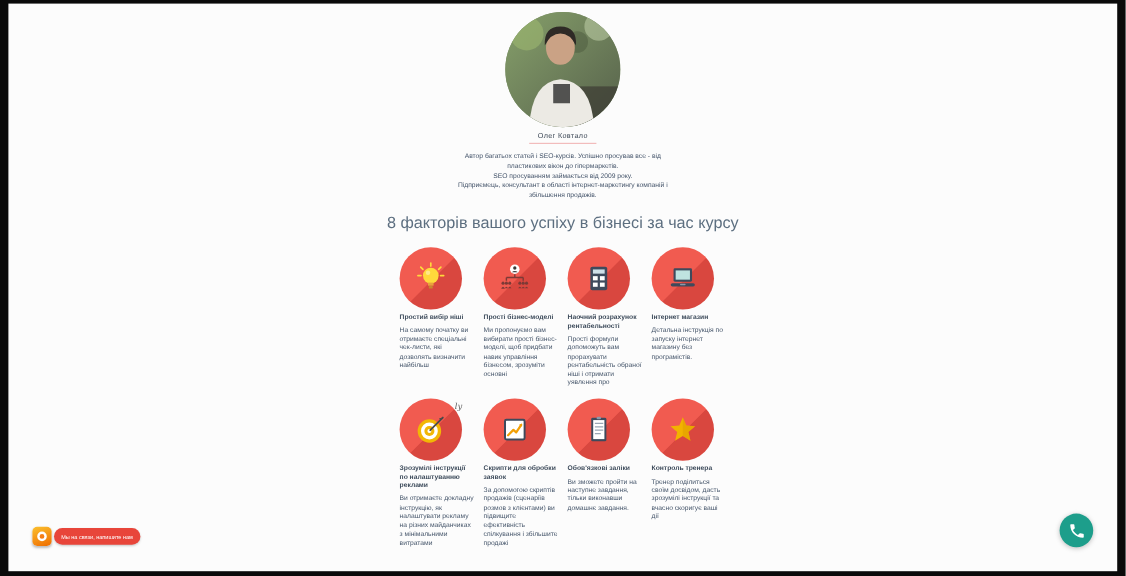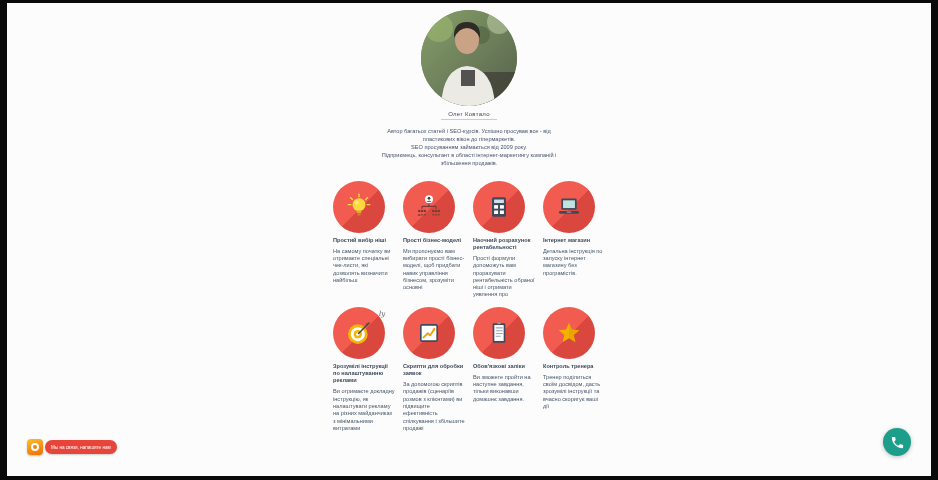--- a/index.html
+++ b/index.html
@@ -118,20 +118,21 @@
   <div class="name-underline"></div>
 
   <div class="bio">
     <div>Автор багатьох статей і SEO-курсів. Успішно просував все - від</div>
     <div>пластикових вікон до гіпермаркетів.</div>
     <div>SEO просуванням займається від 2009 року.</div>
     <div>Підприємець, консультант в області інтернет-маркетингу компаній і</div>
     <div>збільшення продажів.</div>
   </div>
 
+  <h1 class="page-heading">8 факторів вашого успіху в бізнесі за час курсу</h1>
 
   <div class="features">
 
     <div class="feature">
       <div class="circle">
         <svg width="28" height="28" viewBox="0 0 24 24">
           <g stroke="#ffd93b" stroke-width="1.2" stroke-linecap="round">
             <line x1="12" y1="1" x2="12" y2="3.2"></line>
             <line x1="4.8" y1="4" x2="6.4" y2="5.6"></line>
             <line x1="19.2" y1="4" x2="17.6" y2="5.6"></line>

